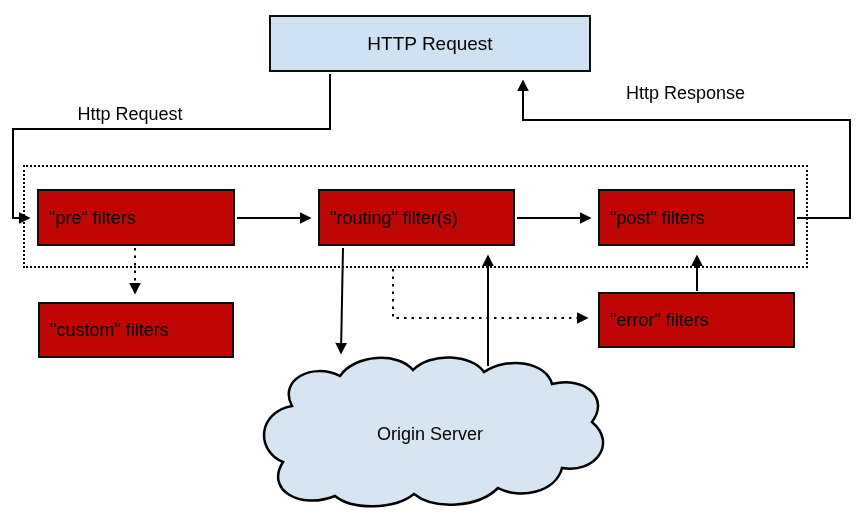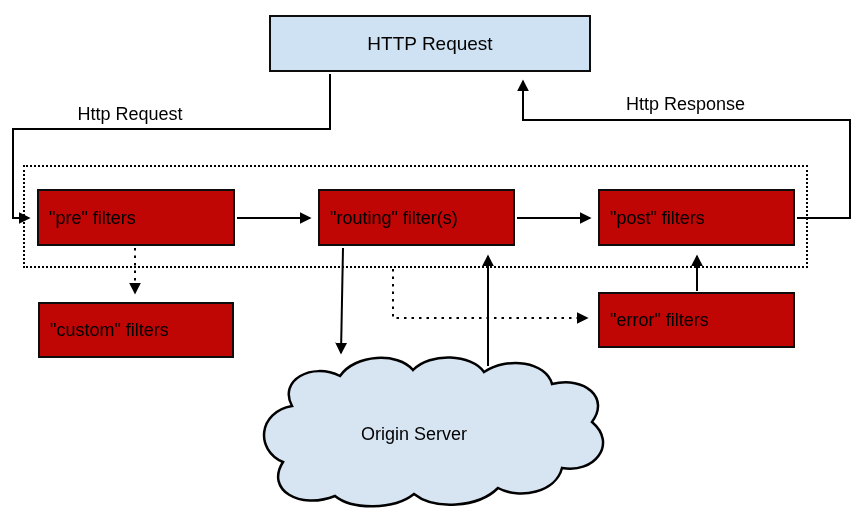--- a/index.html
+++ b/index.html
@@ -41,24 +41,24 @@
     box-sizing:border-box;
     border:2px dotted #000;
   }
   .edge-label{
     position:absolute;
     font-size:18px;
     line-height:1;
     white-space:nowrap;
   }
   .label-request{left:60px;top:105px;width:140px;text-align:center;}
-  .label-response{left:613px;top:95px;width:145px;text-align:center;}
+  .label-response{left:613px;top:84px;width:145px;text-align:center;}
   .cloud-label{
     position:absolute;
-    left:314px;top:424px;width:200px;
+    left:330px;top:424px;width:200px;
     text-align:center;
     font-size:18px;
   }
 </style>
 </head>
 <body>
 
 <div class="canvas">
 
   <div class="dotted-container"></div>

